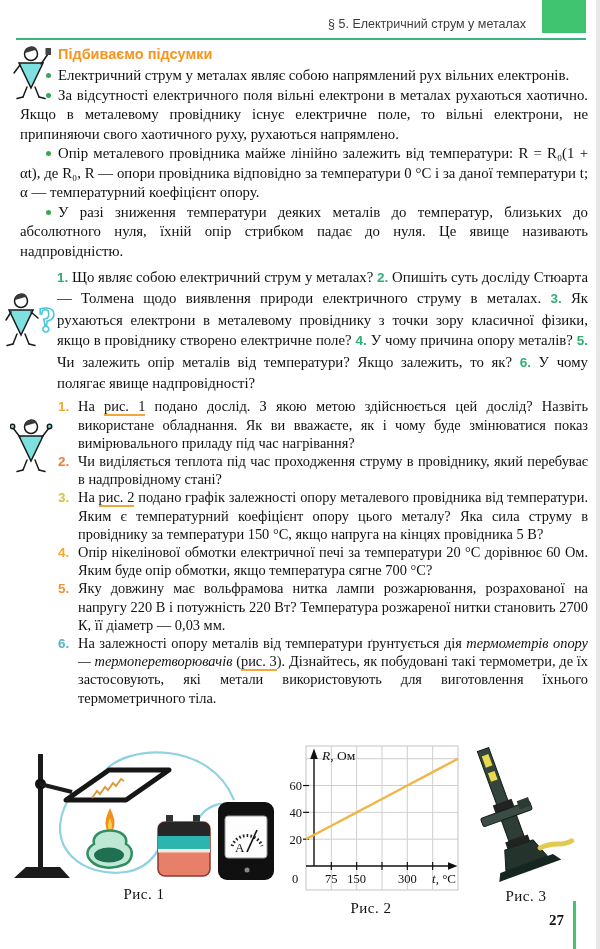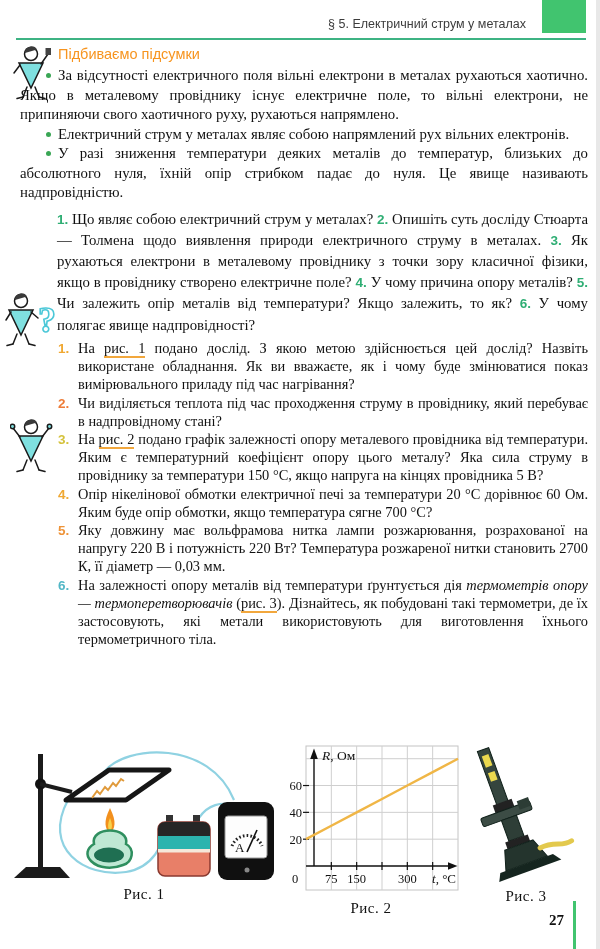--- a/index.html
+++ b/index.html
@@ -8,21 +8,21 @@
   
   .corner-tab{position:absolute;left:542px;top:0;width:44px;height:33px;background:#41c46f;}
   .page-header{position:absolute;top:17px;right:70px;font-family:"Liberation Sans","DejaVu Sans",sans-serif;
                font-size:12.5px;color:#3c3c3c;}
   .header-rule{position:absolute;top:38px;left:16px;width:570px;height:2px;background:#3db383;}
   
   .mascot{position:absolute;}
   
   .content{position:absolute;left:20px;top:44px;width:568px;}
   .sec-title-row{display:flex;align-items:center;margin-left:38px;height:20px;}
-  .sec-title{font-family:"Liberation Sans","DejaVu Sans",sans-serif;font-weight:normal;
+  .sec-title{font-family:"Liberation Sans","DejaVu Sans",sans-serif;font-weight:bold;
              font-size:14.5px;color:#f7941e;white-space:nowrap;}
   .rule2{flex:1;height:2px;border-top:2px solid #58cf70;border-bottom:2px solid #58cf70;
          margin-left:12px;margin-top:2px;}
   
   .bullets{margin-top:2px;}
   .bullet-par{margin:0;text-align:justify;font-size:14.8px;line-height:19.5px;text-indent:26px;}
   .dot{display:inline-block;width:5px;height:5px;border-radius:50%;background:#3aa655;
        vertical-align:2px;margin-right:7px;}
   
   .questions-sec{margin-top:6px;}
@@ -98,22 +98,23 @@
     </g>
   </svg>
 
   <div class="content">
 
     <div class="sec-title-row">
       <span class="sec-title">Підбиваємо підсумки</span>
     </div>
     <div class="bullets">
 
-    <p class="bullet-par"><span class="dot"></span><span>За відсутності електричного поля вільні електрони в металах рухаються хаотично. Якщо в металевому провіднику існує електричне поле, то вільні електрони, не припиняючи свого хаотичного руху, рухаються напрямлено.</span></p>
-        <p class="bullet-par"><span class="dot"></span><span>Електричний струм у металах являє собою напрямлений рух вільних електронів.</span></p>
+    <p class="bullet-par"><span class="dot"></span><span>Електричний струм у металах являє собою напрямлений рух вільних електронів.</span></p>
+        <p class="bullet-par"><span class="dot"></span><span>За відсутності електричного поля вільні електрони в металах рухаються хаотично. Якщо в металевому провіднику існує електричне поле, то вільні електрони, не припиняючи свого хаотичного руху, рухаються напрямлено.</span></p>
+        <p class="bullet-par"><span class="dot"></span><span>Опір металевого провідника майже лінійно залежить від температури: R = R₀(1 + αt), де R₀, R — опори провідника відповідно за температури 0 °С і за даної температури t; α — температурний коефіцієнт опору.</span></p>
         <p class="bullet-par"><span class="dot"></span><span>У разі зниження температури деяких металів до температур, близьких до абсолютного нуля, їхній опір стрибком падає до нуля. Це явище називають надпровідністю.</span></p>
       </div>
 
     <div class="questions-sec">
       <p class="q-par"><span><span class="num" style="color: rgb(47, 174, 116);">1.</span> <span>Що являє собою електричний струм у металах?</span> </span><span><span class="num" style="color: rgb(47, 174, 116);">2.</span> <span>Опишіть суть досліду Стюарта — Толмена щодо виявлення природи електричного струму в металах.</span> </span><span><span class="num" style="color: rgb(47, 174, 116);">3.</span> <span>Як рухаються електрони в металевому провіднику з точки зору класичної фізики, якщо в провіднику створено електричне поле?</span> </span><span><span class="num" style="color: rgb(47, 174, 116);">4.</span> <span>У чому причина опору металів?</span> </span><span><span class="num" style="color: rgb(47, 174, 116);">5.</span> <span>Чи залежить опір металів від температури? Якщо залежить, то як?</span> </span><span><span class="num" style="color: rgb(47, 174, 116);">6.</span> <span>У чому полягає явище надпровідності?</span> </span></p>
     </div>
 
     <div class="exercise-sec">
       <div class="ex-list">
 

